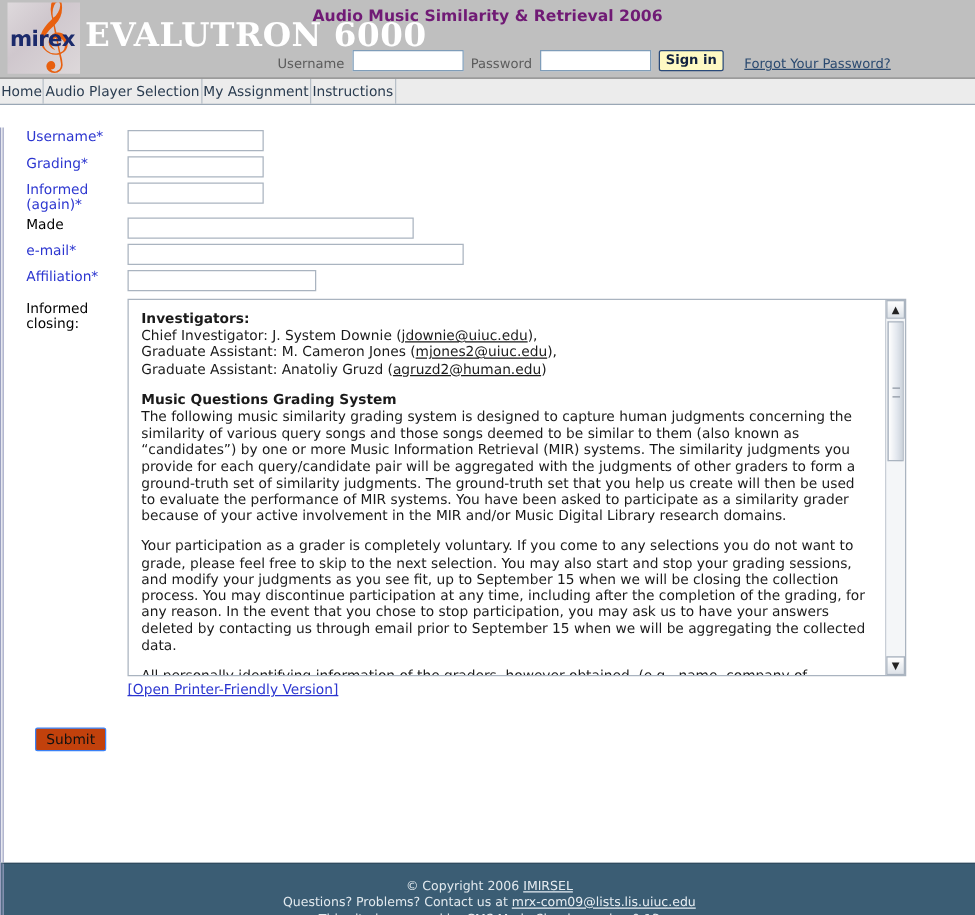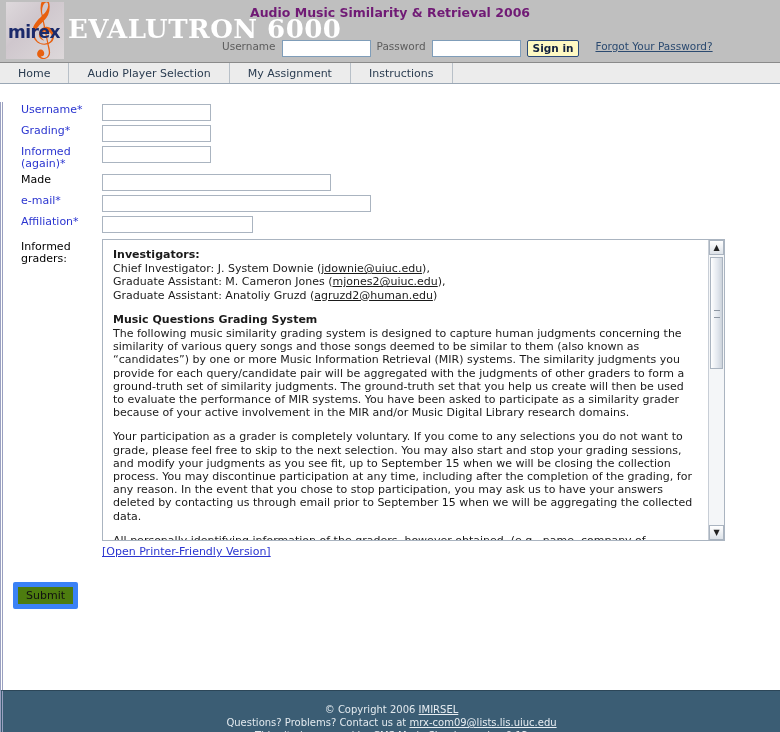--- a/index.html
+++ b/index.html
@@ -76,21 +76,21 @@
     text-align: center;
     font-size: 12.5px;
     font-weight: bold;
     color: #701a75;
   }
   .signin-bar {
     position: absolute;
     left: 222px;
     top: 40px;
     display: flex;
-    align-items: flex-start;
+    align-items: flex-end;
     gap: 6px;
     white-space: nowrap;
   }
   .signin-label {
     font-size: 10.5px;
     color: #5c5c5c;
   }
   .signin-input {
     width: 83px;
     height: 13px;
@@ -123,21 +123,21 @@
   .nav {
     height: 20px;
     background: #ececec;
     border-bottom: 1px solid #9aa7b5;
     display: flex;
     align-items: stretch;
   }
   .nav-item {
     display: flex;
     align-items: center;
-    padding: 0 18px;
+    padding: 0 1px;
     font-size: 11px;
     color: #2a3c50;
     border-right: 1px solid #b8c0c8;
     cursor: pointer;
     white-space: nowrap;
   }
 
   
   .content {
     position: relative;
@@ -267,26 +267,26 @@
   .chk {
     width: 11px;
     height: 11px;
     border: 1px solid #9aa4b0;
     background: #ffffff;
     display: inline-block;
     cursor: pointer;
     box-sizing: border-box;
   }
   .submit-btn {
-    margin: 22px 0 0 10px;
+    margin: 22px 0 0 25px;
     font-family: "DejaVu Sans", "Liberation Sans", sans-serif;
     font-size: 11px;
     color: #111111;
-    background: #4d7c0f;
-    border: 5px solid #3b82f6;
+    background: #c2410c;
+    border: 1px solid #3b82f6;
     border-radius: 2px;
     padding: 2px 8px;
     cursor: pointer;
   }
 
   
   .footer {
     height: 57px;
     background: #3b5d74;
     border-top: 1px solid #2c4658;
@@ -381,21 +381,21 @@
         <td class="lbl-cell">
           <span class="lbl-req">Affiliation*</span>
         </td>
         <td>
           <input class="txt w-aff" type="text" value="" style="">
         </td>
       </tr>
 
       <tr>
         <td class="lbl-cell" style="padding-top:6px !important;">
-          <span class="lbl-plain">Informed graders:</span>
+          <span class="lbl-plain">Informed closing:</span>
         </td>
         <td style="padding-top:4px !important;">
 
           <div class="consent-wrap">
             <div class="consent-inner">
               <p class="hd">Investigators:</p>
               <p class="line">
                 <span>Chief Investigator: J. System Downie (</span><span class="mail">jdownie@uiuc.edu</span><span>),</span>
               </p>
               <p class="line">

